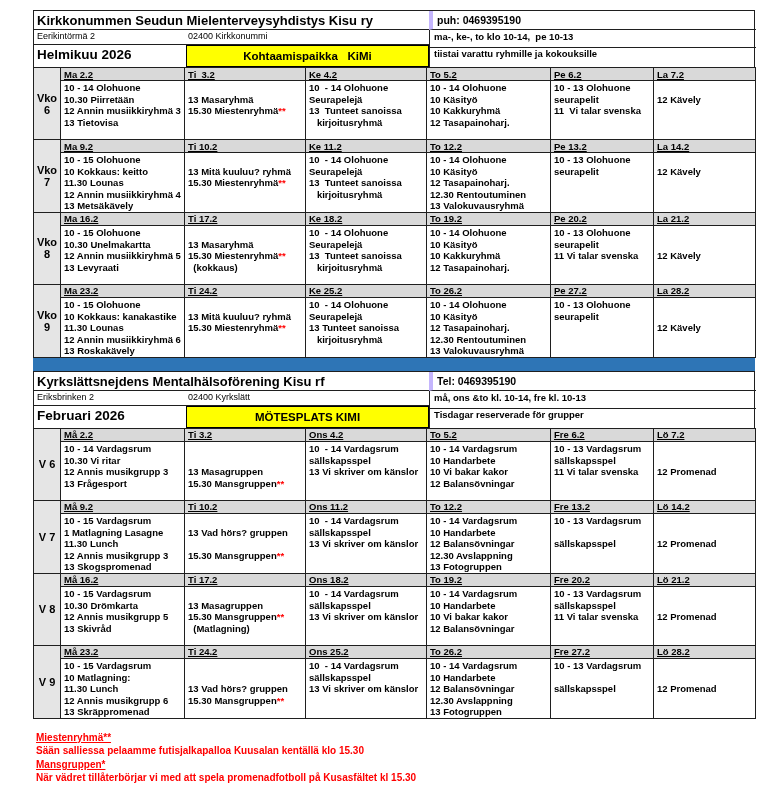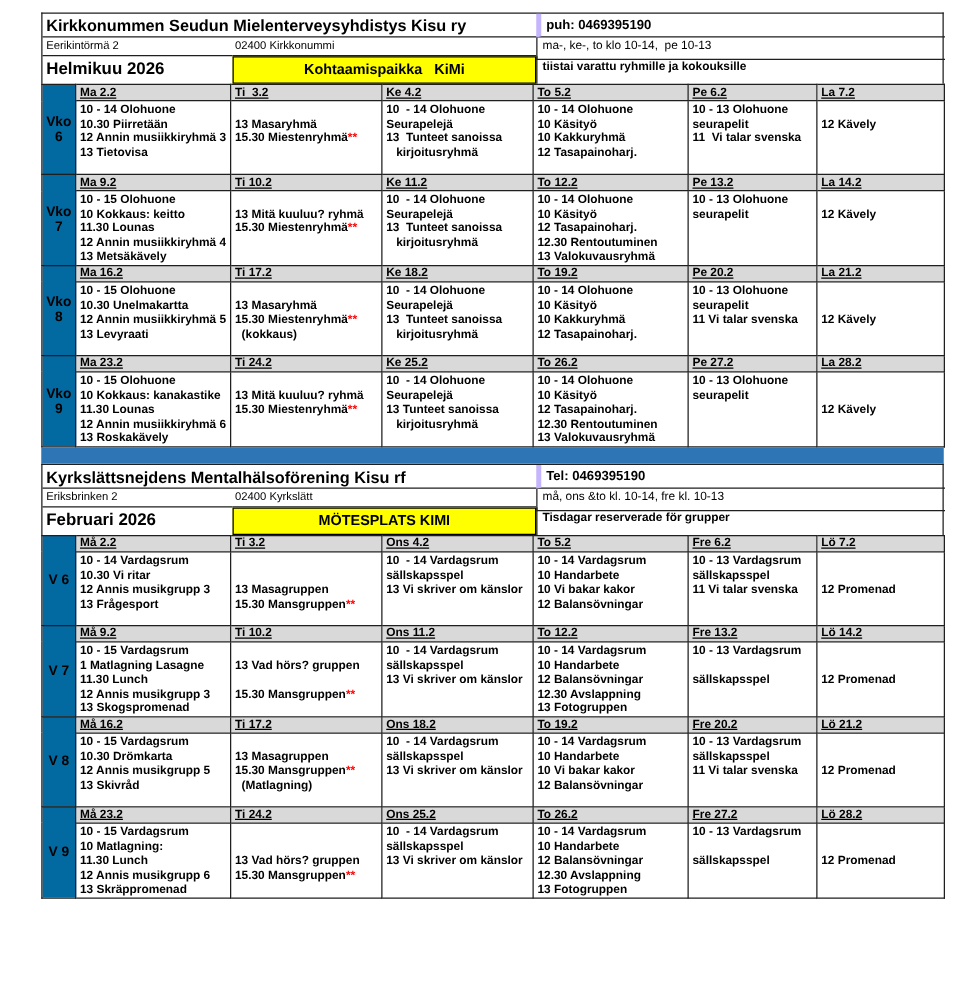--- a/index.html
+++ b/index.html
@@ -21,38 +21,38 @@
     background: #fff;
   }
   .sh-title { grid-column: 1 / 3; grid-row: 1; font-weight: 700; font-size: 13px; padding: 2px 3px 0;
               border-bottom: 1px solid #1f1f1f; white-space: pre; overflow: hidden; }
   .sh-phone { grid-column: 3; grid-row: 1; font-weight: 600; font-size: 10.5px; padding: 3px 4px 0;
               border-left: 4px solid #c4b5fd; border-bottom: 1px solid #1f1f1f; white-space: pre; }
   .sh-street { grid-column: 1; grid-row: 2; font-size: 9px; font-weight: 500; padding: 1px 3px 0;
                border-bottom: 1px solid #1f1f1f; }
   .sh-postal { grid-column: 2; grid-row: 2; font-size: 9px; font-weight: 500; padding: 1px 2px 0;
                border-bottom: 1px solid #1f1f1f; }
-  .sh-hours { grid-column: 3; grid-row: 2; font-size: 9.5px; font-weight: 400; padding: 1px 4px 16px;
+  .sh-hours { grid-column: 3; grid-row: 2; font-size: 9.5px; font-weight: 700; padding: 1px 4px 16px;
               border-left: 1px solid #1f1f1f; border-bottom: 1px solid #1f1f1f; white-space: pre; overflow: hidden; }
   .sh-month { grid-column: 1; grid-row: 3; font-weight: 700; font-size: 13.5px; padding: 2px 3px 0; white-space: pre; }
   .sh-banner-wrap { grid-column: 2; grid-row: 3; display: flex; align-items: stretch; }
   .banner {
     flex: 1; background: #ffff00; border: 1px solid #000;
     display: flex; align-items: center; justify-content: center;
     font-weight: 700; font-size: 11.5px; white-space: pre;
   }
   .sh-note { grid-column: 3; grid-row: 3; font-size: 9.5px; font-weight: 600; padding: 3px 4px 0;
              border-left: 1px solid #1f1f1f; white-space: pre; overflow: hidden; }
 
   
   table.cal { border-collapse: collapse; width: 722px; table-layout: fixed; }
   table.cal td { border: 1px solid #1f1f1f; }
   td.week-label {
     font-weight: 700; font-size: 11px; text-align: center; vertical-align: middle;
-    line-height: 12px; padding: 0 1px; background: #0369a1;
+    line-height: 12px; padding: 0 1px; background: #e5e5e5;
   }
   td.day-header { background: #d9d9d9; font-weight: 700; font-size: 9.5px; height: 13px; padding: 0 3px; overflow: hidden; }
   .day-date { text-decoration: underline; white-space: pre; }
   td.day-cell { vertical-align: top; font-size: 9.5px; font-weight: 600; padding: 1px 3px 0; height: 59px; overflow: hidden; }
   .cell-line { height: 11.6px; line-height: 11.6px; white-space: pre; overflow: hidden; }
   .asterisk { color: #ff0000; }
 
   
   .blue-bar { width: 722px; height: 13px; background: #2e75b6; }
 
@@ -475,15 +475,21 @@
               <td class="day-cell">
                 <div class="cell-line"></div>
                 <div class="cell-line"></div>
                 <div class="cell-line">12 Promenad</div>
               </td>
             </tr>
           </tbody>
       </table>
     </div>
 
+    <div class="footnotes">
+      <div class="footnote u">Miestenryhmä**</div>
+      <div class="footnote">Sään salliessa pelaamme futisjalkapalloa Kuusalan kentällä klo 15.30</div>
+      <div class="footnote u">Mansgruppen*</div>
+      <div class="footnote">När vädret tillåterbörjar vi med att spela promenadfotboll på Kusasfältet kl 15.30</div>
+    </div>
 
   </div>
 </div>
 
 </body></html>

